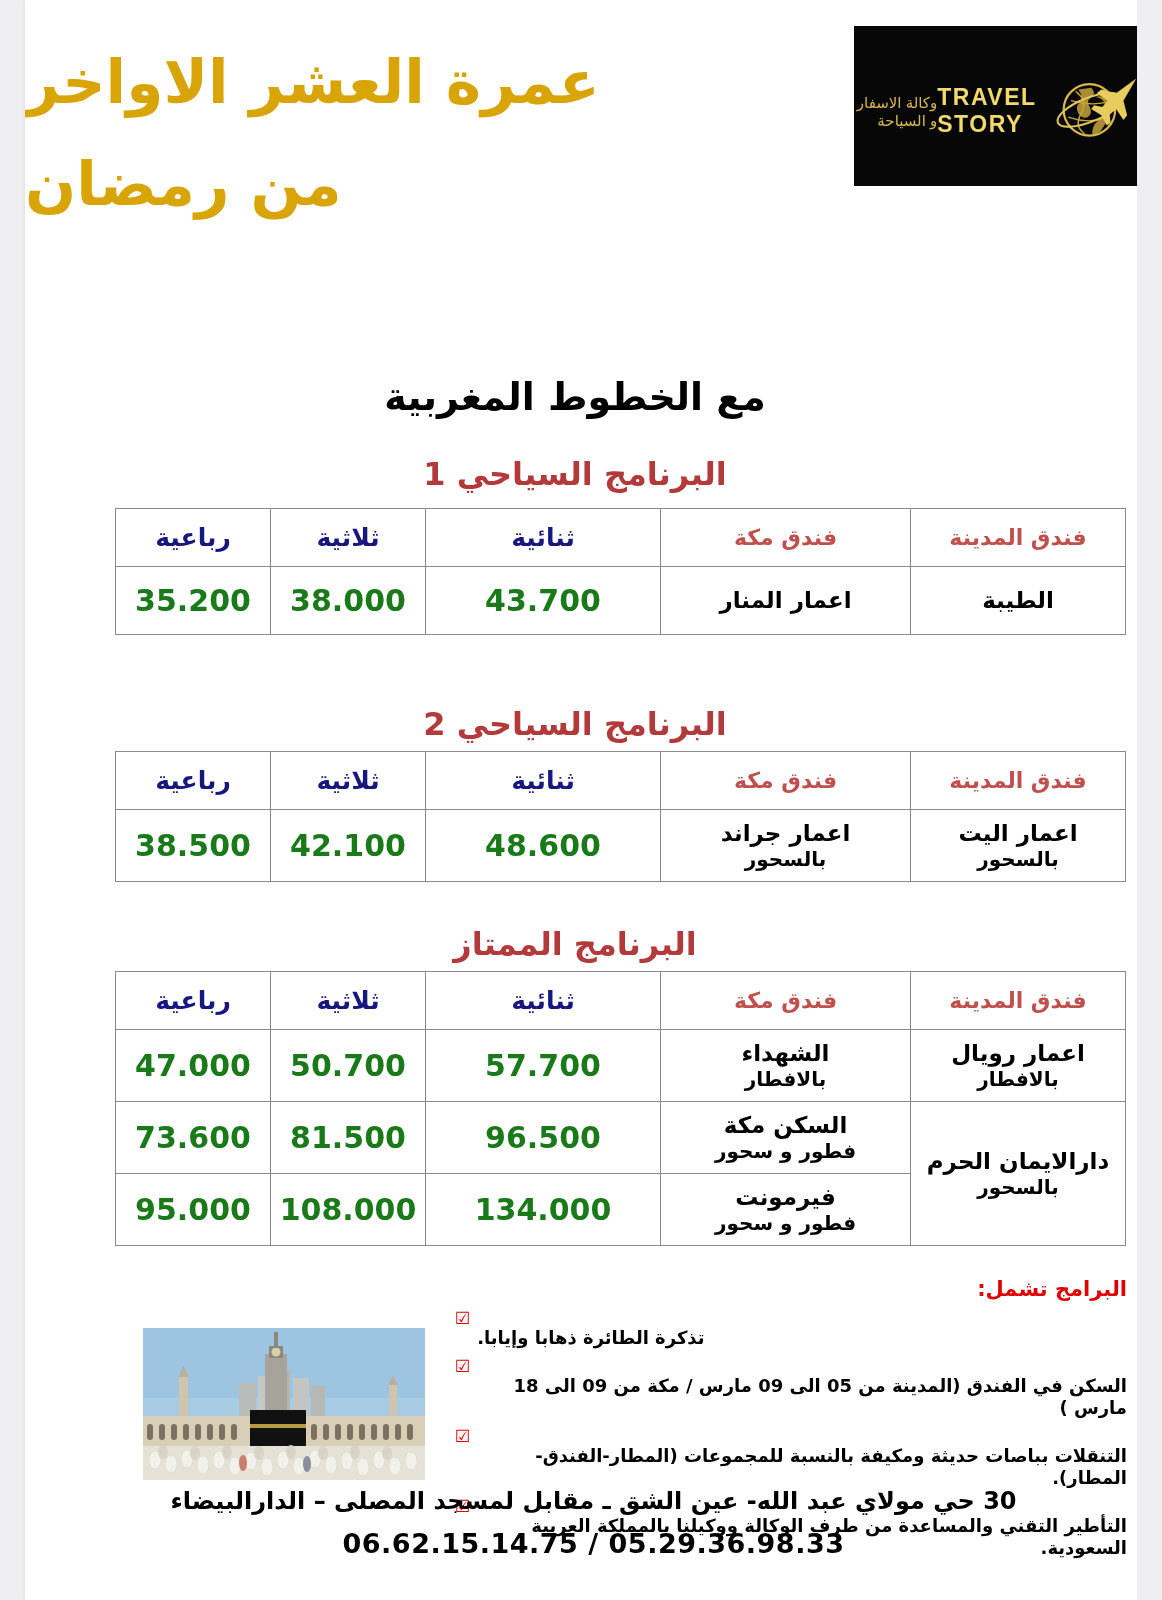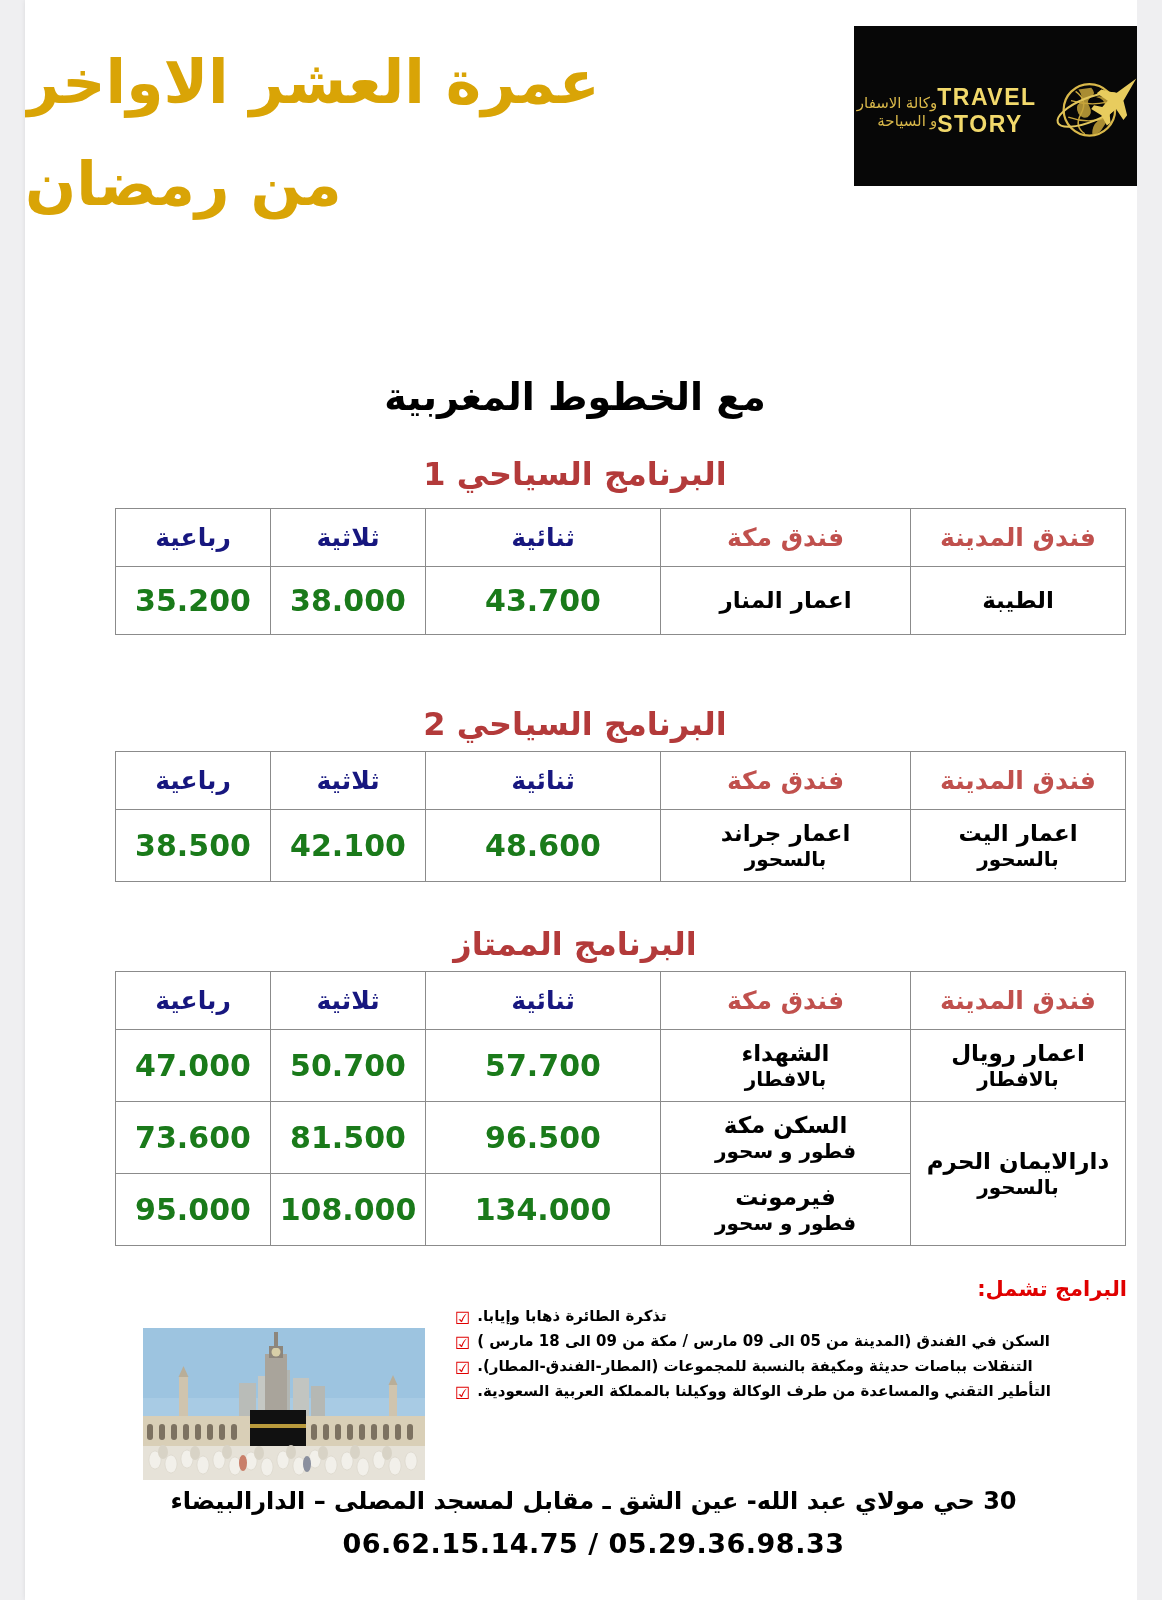--- a/index.html
+++ b/index.html
@@ -99,21 +99,21 @@
     direction: rtl;
   }
   table.price td, table.price th {
     border: 1px solid #8b8b8b;
     text-align: center;
     vertical-align: middle;
     padding: 4px 2px;
     font-family: "DejaVu Sans", sans-serif;
   }
   table.price th { height: 58px; }
-  th.hdr-red { color: #c0504d; font-size: 25px; font-weight: bold; }
+  th.hdr-red { color: #c0504d; font-size: 22px; font-weight: bold; }
   th.hdr-blue { color: #17177f; font-size: 25px; font-weight: bold; }
   td.hotel {
     color: #000; font-size: 23px; font-weight: bold; line-height: 1.25;
   }
   td.hotel .meal { font-size: 20px; display: block; }
   td.price {
     color: #1a7a1a; font-size: 30px; font-weight: bold;
   }
   .col-quad   { width: 155px; }
   .col-triple { width: 155px; }
@@ -147,23 +147,24 @@
   .inc-box {
     color: #e00000;
     font-size: 17px;
     line-height: 1;
     flex: 0 0 auto;
     margin-top: 3px;
   }
   .inc-text {
     color: #000;
     font-weight: bold;
-    font-size: 15px;
+    font-size: 18px;
     line-height: 1.25;
     font-family: "DejaVu Sans", sans-serif;
+    margin-top: 20px;
   }
 
   
   #photo {
     position: absolute;
     top: 1328px; left: 118px;
     width: 282px; height: 152px;
     overflow: hidden;
     background: #8fb8d8;
   }

